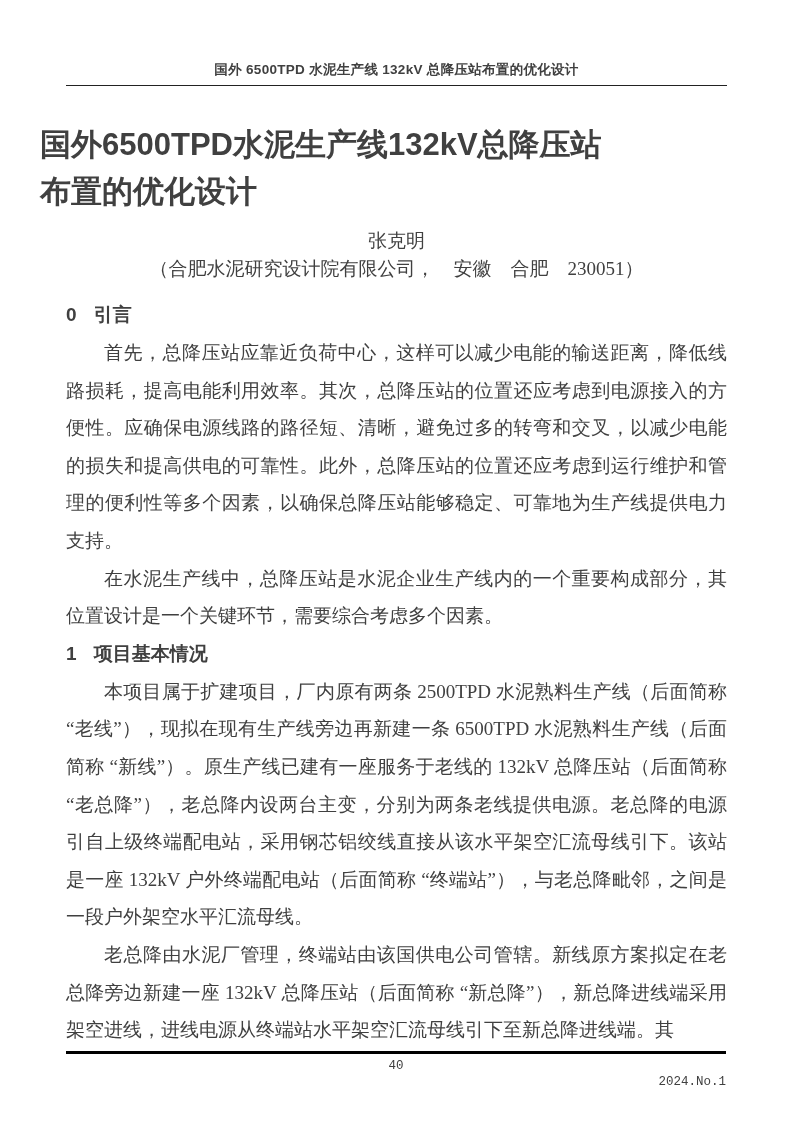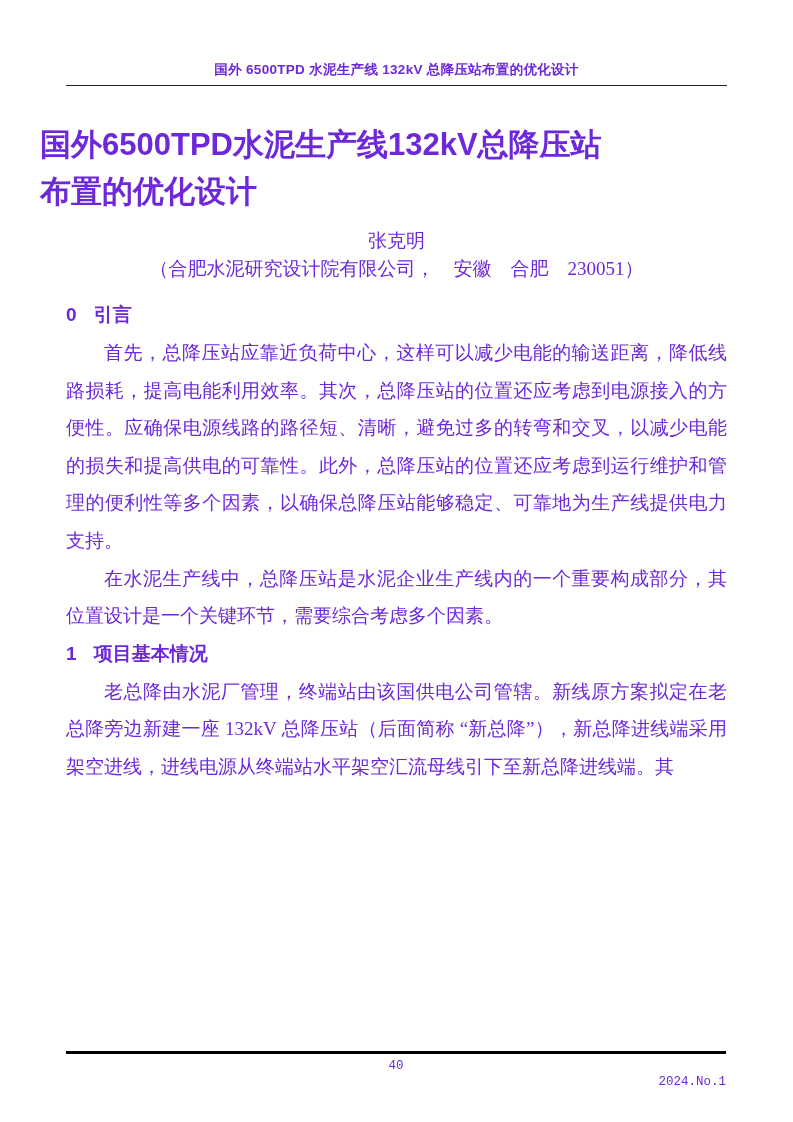--- a/index.html
+++ b/index.html
@@ -6,21 +6,21 @@
     margin: 0;
     padding: 0;
     background: #ffffff;
   }
   .page {
     position: relative;
     width: 793px;
     height: 1122px;
     margin: 0 auto;
     background: #ffffff;
-    color: #6d28d9;
+    color: #404040;
     font-family: "Liberation Serif", "DejaVu Serif", serif;
     overflow: hidden;
     box-sizing: border-box;
   }
   
   .running-head {
     margin: 0 66px;
     padding-top: 61px;
     padding-bottom: 7px;
     border-bottom: 1.5px solid #222222;
@@ -120,20 +120,21 @@
   </h2>
 
   <p class="body-para">首先，总降压站应靠近负荷中心，这样可以减少电能的输送距离，降低线路损耗，提高电能利用效率。其次，总降压站的位置还应考虑到电源接入的方便性。应确保电源线路的路径短、清晰，避免过多的转弯和交叉，以减少电能的损失和提高供电的可靠性。此外，总降压站的位置还应考虑到运行维护和管理的便利性等多个因素，以确保总降压站能够稳定、可靠地为生产线提供电力支持。</p>
 
   <p class="body-para">在水泥生产线中，总降压站是水泥企业生产线内的一个重要构成部分，其位置设计是一个关键环节，需要综合考虑多个因素。</p>
 
   <h2 class="sec-heading">
     <span class="sec-num">1</span><span>项目基本情况</span>
   </h2>
 
+  <p class="body-para">本项目属于扩建项目，厂内原有两条 2500TPD 水泥熟料生产线（后面简称 “老线”），现拟在现有生产线旁边再新建一条 6500TPD 水泥熟料生产线（后面简称 “新线”）。原生产线已建有一座服务于老线的 132kV 总降压站（后面简称 “老总降”），老总降内设两台主变，分别为两条老线提供电源。老总降的电源引自上级终端配电站，采用钢芯铝绞线直接从该水平架空汇流母线引下。该站是一座 132kV 户外终端配电站（后面简称 “终端站”），与老总降毗邻，之间是一段户外架空水平汇流母线。</p>
 
   <p class="body-para">老总降由水泥厂管理，终端站由该国供电公司管辖。新线原方案拟定在老总降旁边新建一座 132kV 总降压站（后面简称 “新总降”），新总降进线端采用架空进线，进线电源从终端站水平架空汇流母线引下至新总降进线端。其</p>
 
   <div class="footer-rule"></div>
 
   <div class="footer-row">
     <span>40</span>
     <span class="issue-label">2024.No.1</span>
   </div>
 

